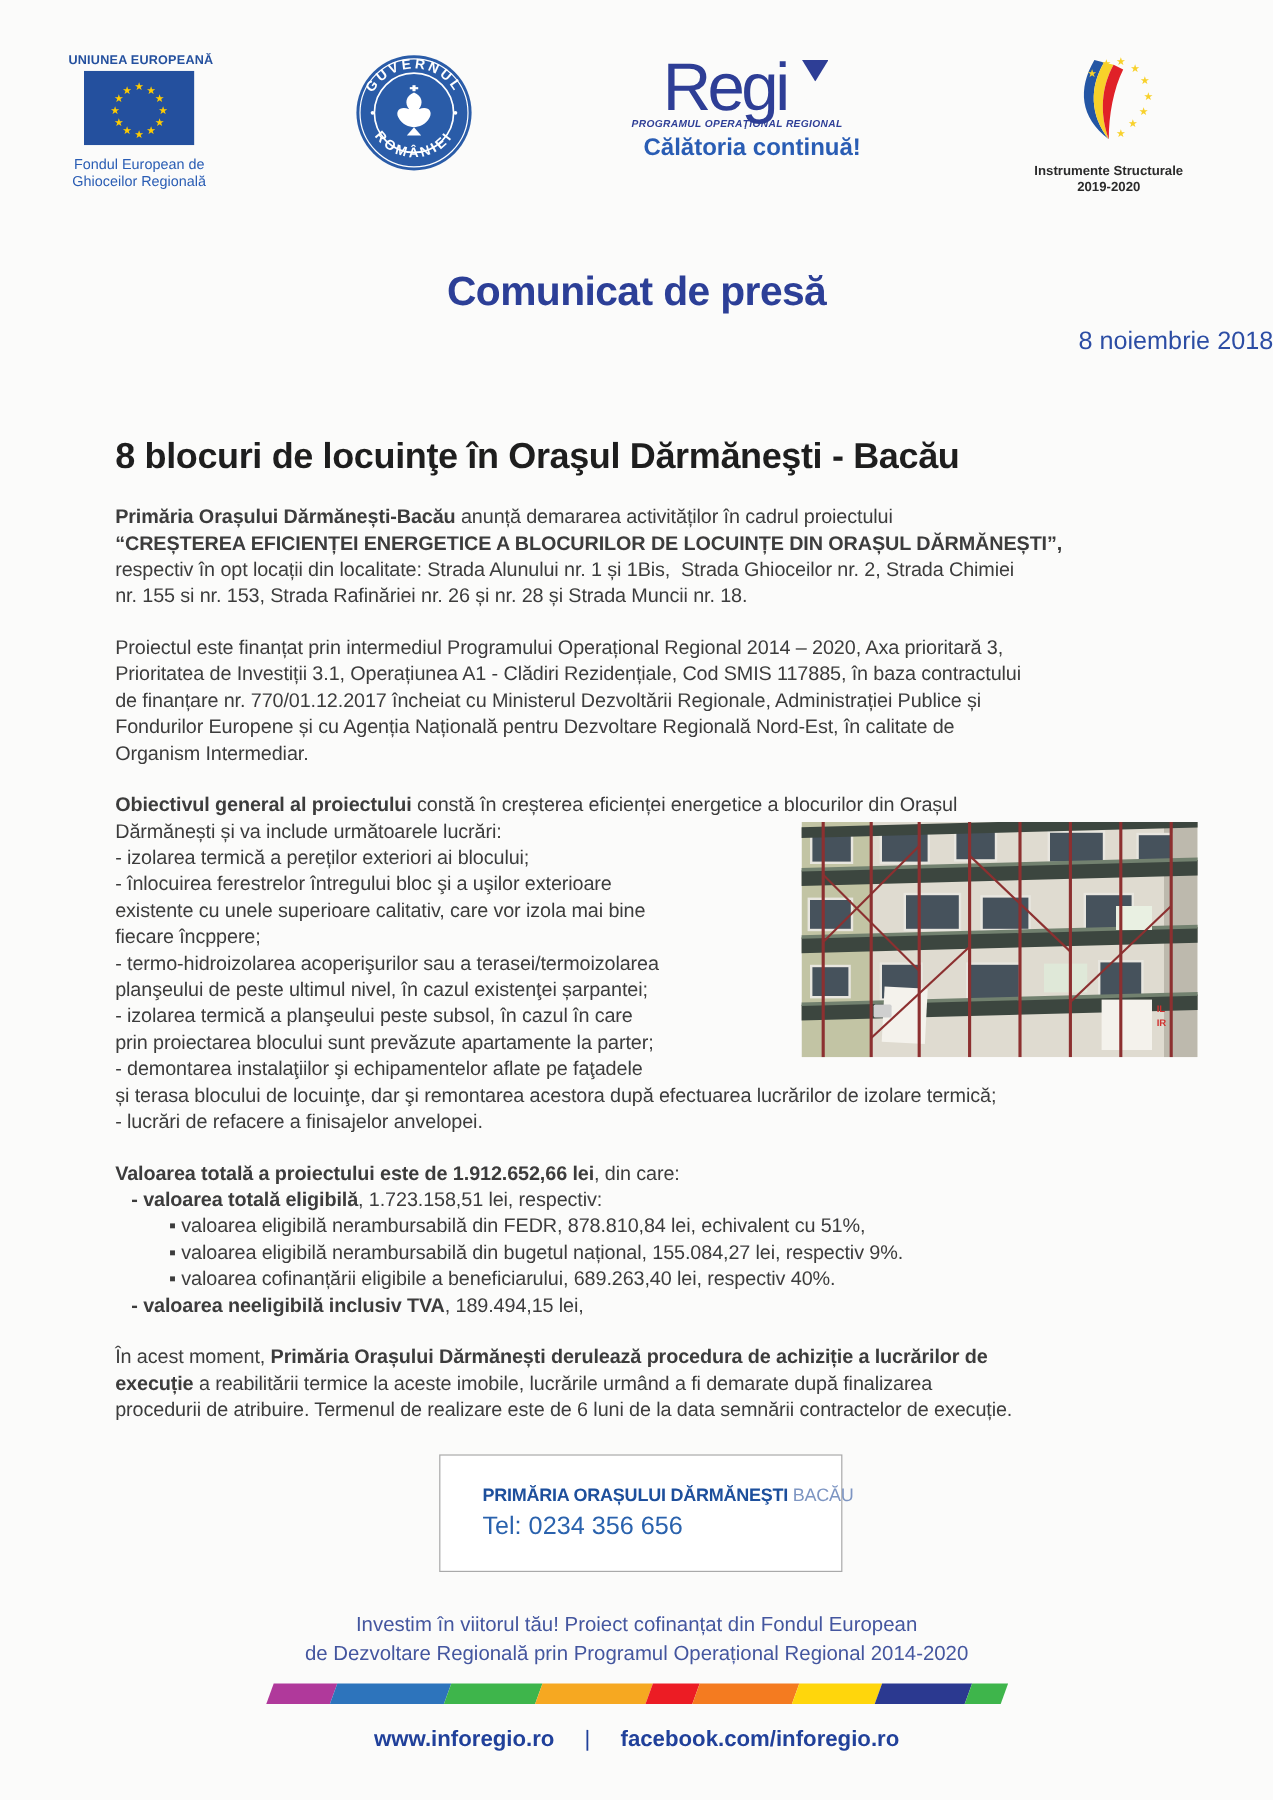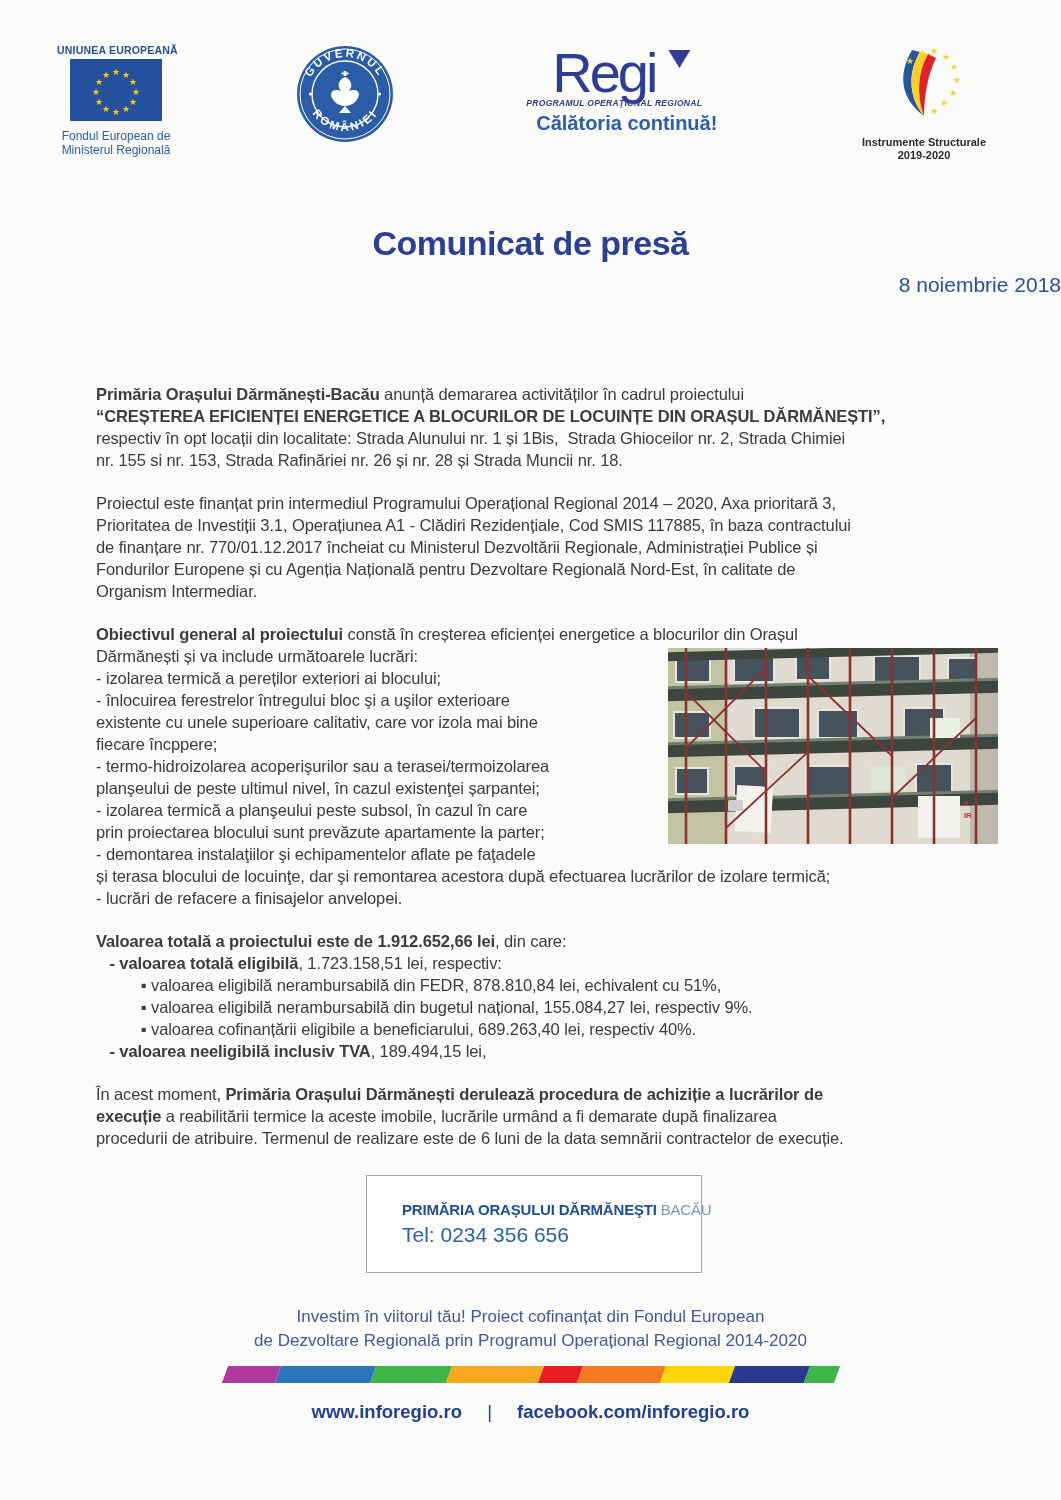--- a/index.html
+++ b/index.html
@@ -78,21 +78,21 @@
         <text x="46" y="56">★</text>
           <text x="36" y="53">★</text>
           <text x="29" y="46">★</text>
         <text x="26" y="36">★</text>
           <text x="29" y="26">★</text>
           <text x="36" y="19">★</text>
       </g>
     </svg>
     <div class="eu-bottom">
       <div>Fondul European de</div>
-      <div>Ministerul Regională</div>
+      <div>Ghioceilor Regională</div>
     </div>
   </div>
 
   <div class="logo-gov">
     <svg width="100" height="100" viewBox="0 0 100 100">
       <circle cx="50" cy="50" r="48" fill="#2a5ca8"></circle>
       <circle cx="50" cy="50" r="45" fill="none" stroke="#fff" stroke-width="1"></circle>
       <circle cx="50" cy="50" r="33" fill="none" stroke="#fff" stroke-width="1.4"></circle>
       <defs>
         <path id="arcTop" d="M 11,52 A 39,39 0 0 1 89,52"></path>
@@ -151,20 +151,21 @@
       <div>2019-2020</div>
     </div>
   </div>
 </div>
 
 <div class="doc-title">Comunicat de presă</div>
 <div class="doc-date">8 noiembrie 2018</div>
 
 <h1 class="headline">
   <br>
+  <span>8 blocuri de locuinţe în Oraşul Dărmăneşti - Bacău</span>
 </h1>
 
 <div class="content">
   <p><span class="b">Primăria Orașului Dărmănești-Bacău</span><span> anunță demararea activităților în cadrul proiectului</span><br><span class="b">“CREȘTEREA EFICIENȚEI ENERGETICE A BLOCURILOR DE LOCUINȚE DIN ORAȘUL DĂRMĂNEȘTI”,</span><br><span>respectiv în opt locații din localitate: Strada Alunului nr. 1 și 1Bis,&nbsp; Strada Ghioceilor nr. 2, Strada Chimiei</span><br><span>nr. 155 si nr. 153, Strada Rafinăriei nr. 26 și nr. 28 și Strada Muncii nr. 18.</span></p>
 
   <p><span>Proiectul este finanțat prin intermediul Programului Operațional Regional 2014 – 2020, Axa prioritară 3,</span><br><span>Prioritatea de Investiții 3.1, Operațiunea A1 - Clădiri Rezidențiale, Cod SMIS 117885, în baza contractului</span><br><span>de finanțare nr. 770/01.12.2017 încheiat cu Ministerul Dezvoltării Regionale, Administrației Publice și</span><br><span>Fondurilor Europene și cu Agenția Națională pentru Dezvoltare Regională Nord-Est, în calitate de</span><br><span>Organism Intermediar.</span></p>
 
   <p class="para-objective">
     <svg class="building-photo" viewBox="0 0 330 196" preserveAspectRatio="none">
       <rect width="330" height="196" fill="#dfdbd0"></rect>

